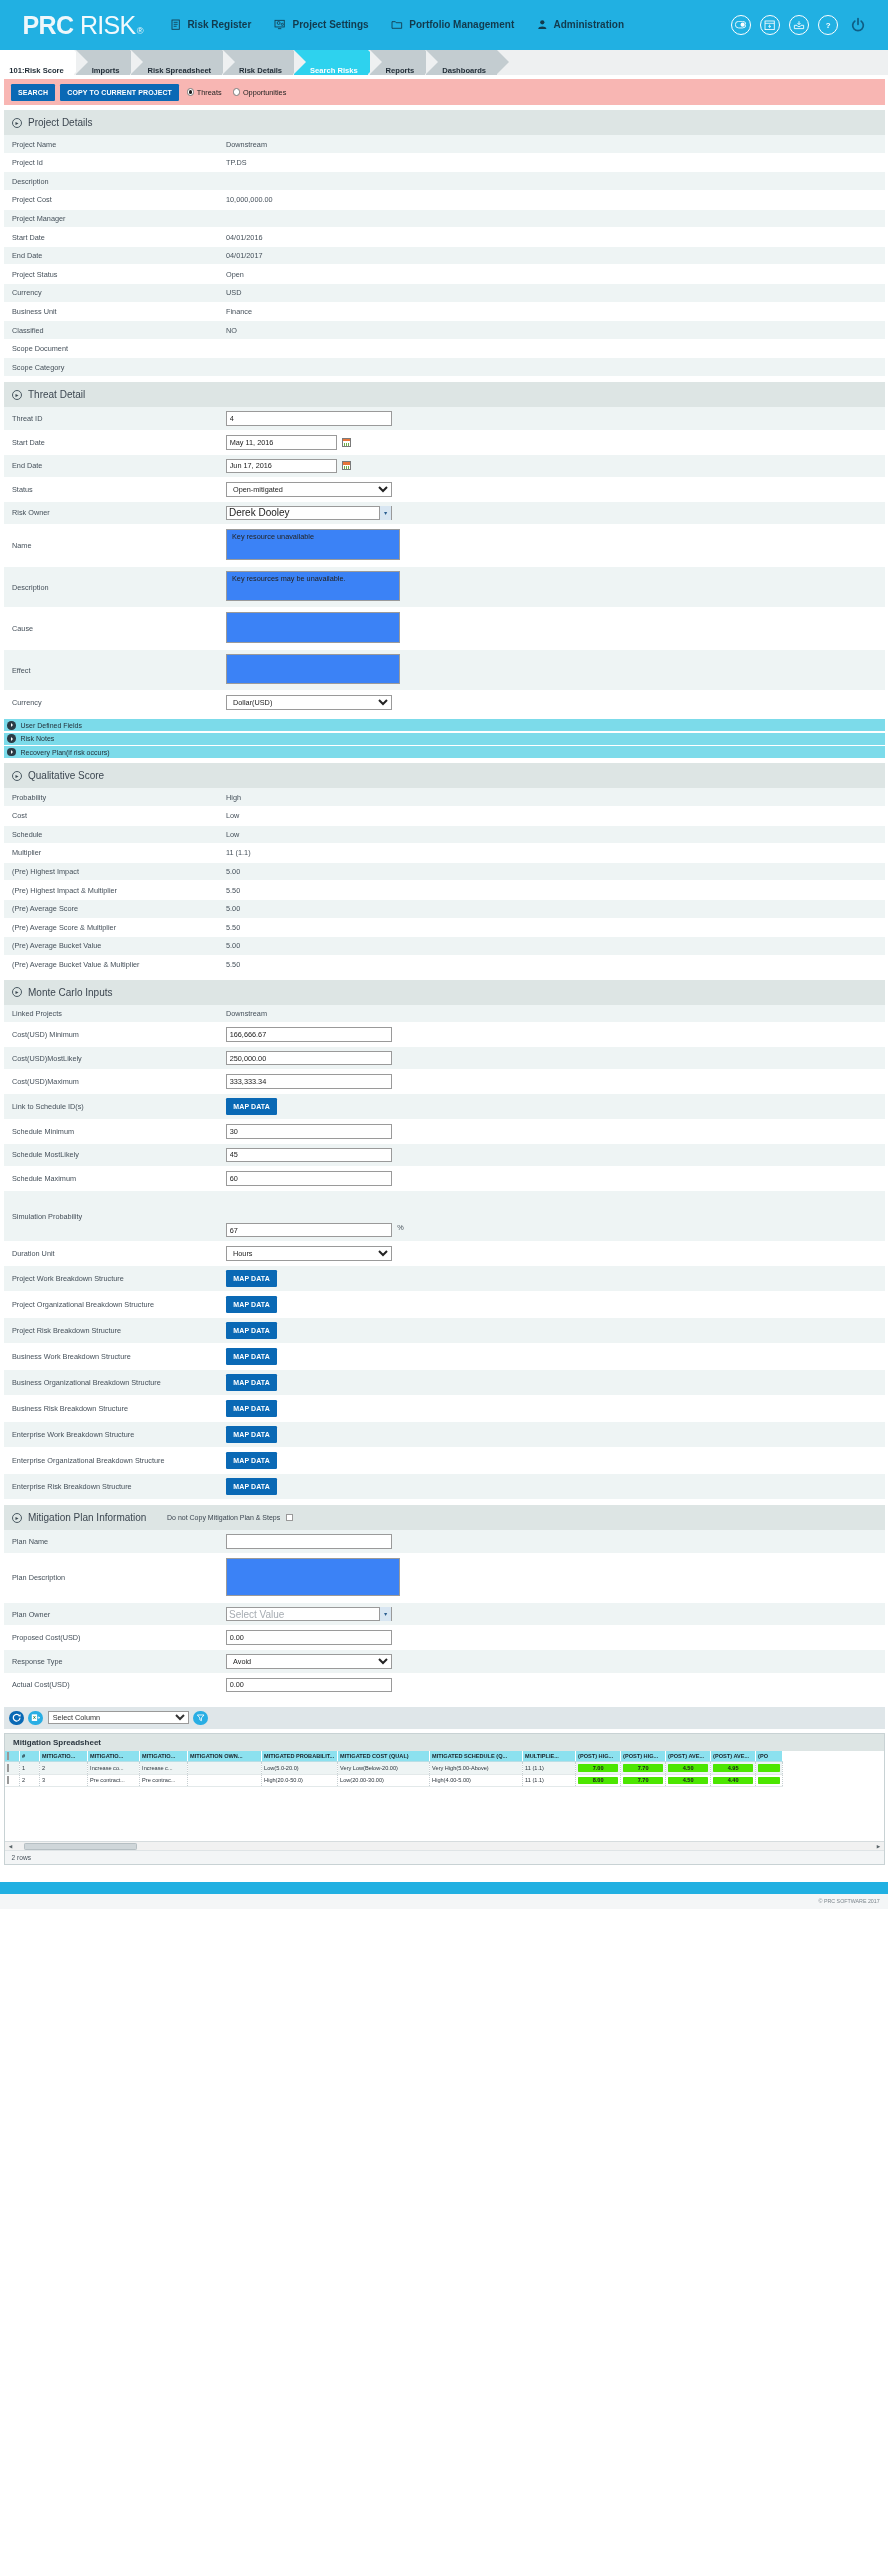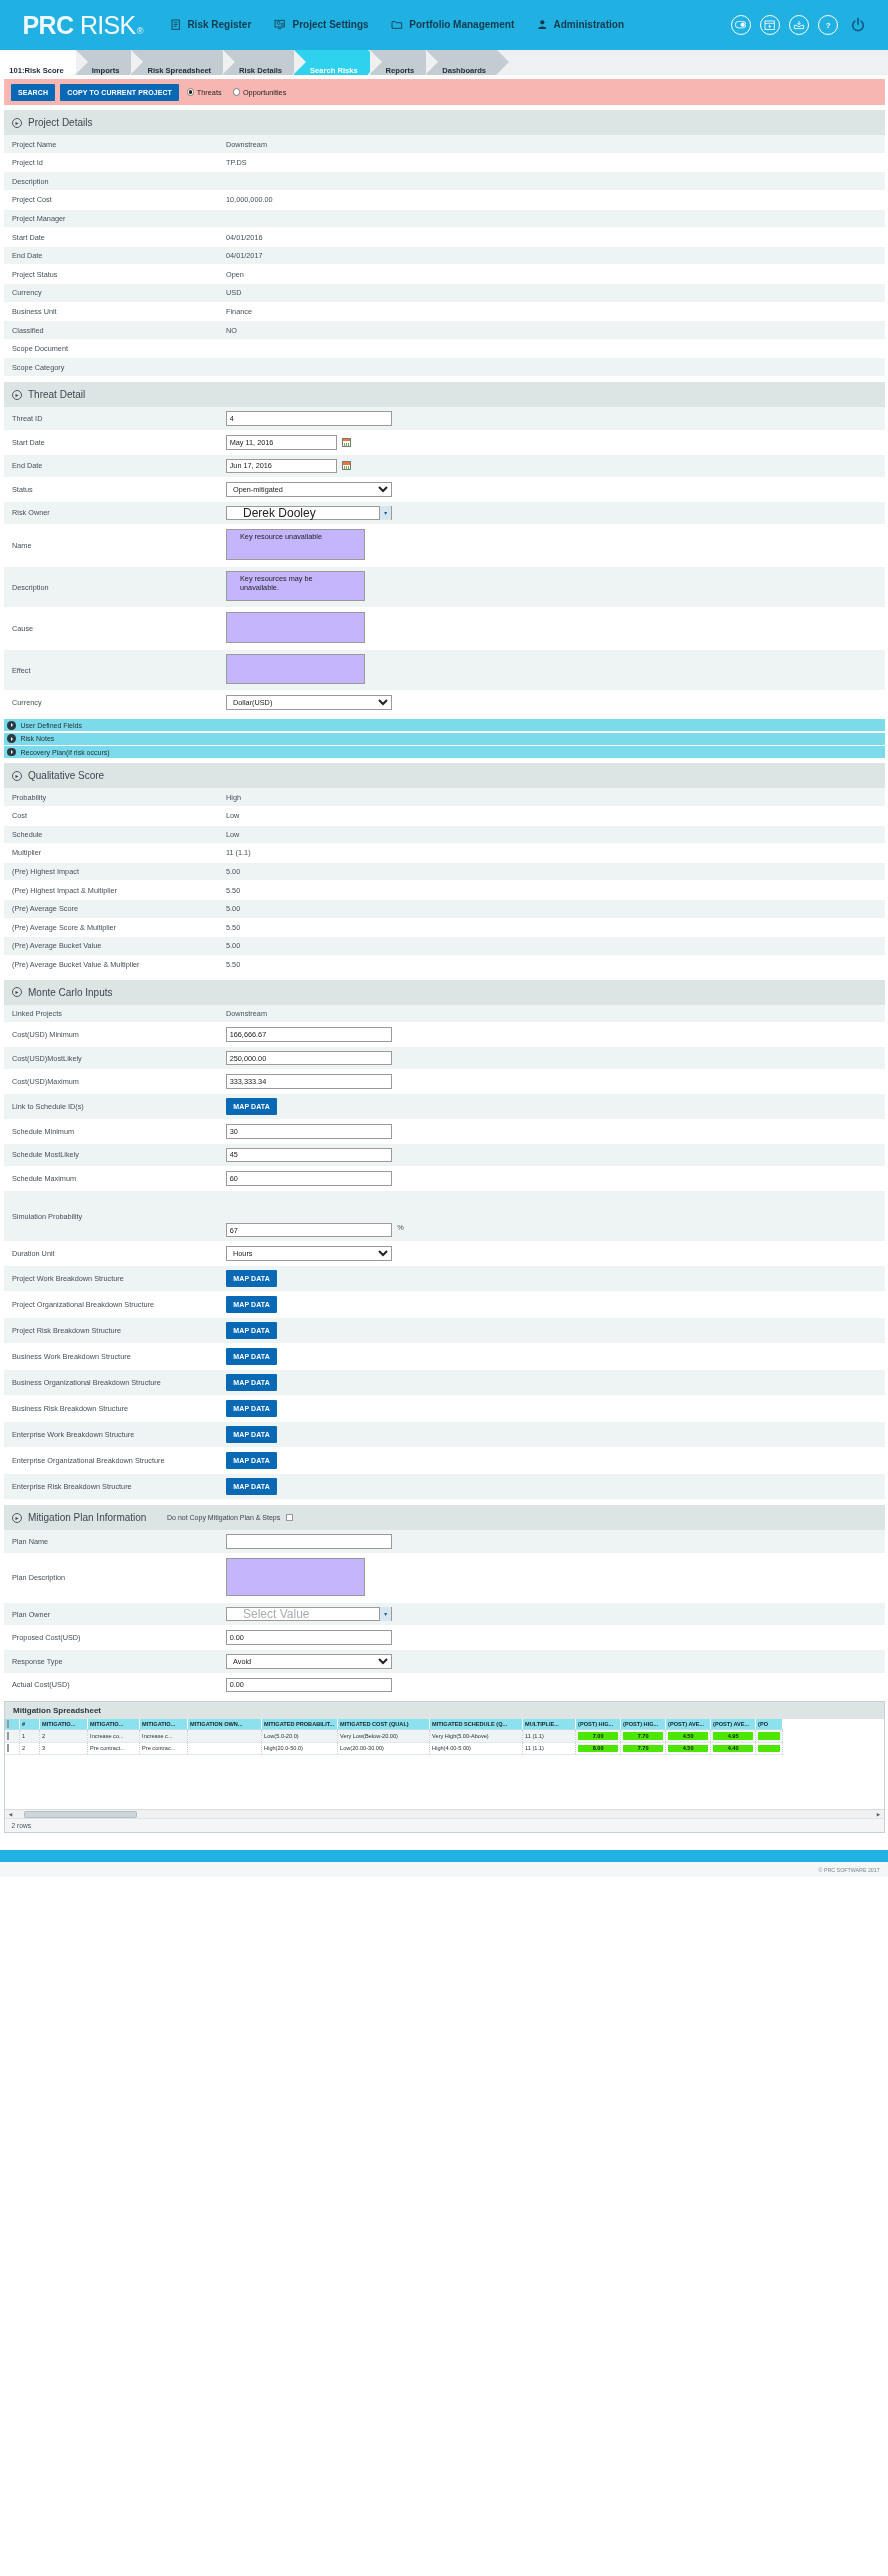--- a/index.html
+++ b/index.html
@@ -158,34 +158,34 @@
   .row.even { background:#ffffff; }
   .row .lbl { width:214px; font-size:7.3px; color:#45505a; flex:none; padding:4px 0; }
   .row .val { font-size:7.3px; color:#45505a; flex:1; padding:4px 0; }
 
   input[type=text].fld {
     height:14.6px; border:0.7px solid #9a9a9a; background:#fff;
     font-family:"Liberation Sans", sans-serif; font-size:7.3px; color:#222;
     padding:0 2.7px; width:166px; outline:none;
   }
   textarea.fld {
-    border:0.7px solid #9a9a9a; background:#c4b5fd;
+    border:0.7px solid #9a9a9a; background:#3b82f6;
     font-family:"Liberation Sans", sans-serif; font-size:7.3px; color:#222;
-    padding:2px 13px; width:139px; resize:none; outline:none;
+    padding:2px 5px; width:174px; resize:none; outline:none;
   }
   select.fld {
     height:14.6px; border:0.7px solid #9a9a9a; background:#fff;
     font-family:"Liberation Sans", sans-serif; font-size:7.3px; color:#222;
     padding:0 2px; width:166px; outline:none;
   }
   .combo {
     width:166px; height:14.6px; border:0.7px solid #9a9a9a; background:#fff;
     display:flex; align-items:center; position:relative;
   }
-  .combo .ctext { flex:1; padding-left:16px; font-size:12px; color:#222; }
+  .combo .ctext { flex:1; padding-left:2px; font-size:10px; color:#222; }
   .combo .ctext.placeholder { color:#a6acb2; }
   .combo .cbtn {
     width:12px; height:13.3px; background:#d8e6f2;
     border-left:0.7px solid #9a9a9a;
     display:flex; align-items:center; justify-content:center;
     font-size:5.3px; color:#2b5f90; cursor:pointer;
   }
   .cal-ic {
     width:9.3px; height:9.3px; margin-left:4.6px;
     border:0.7px solid #7a7a7a; background:#fff;
@@ -727,20 +727,43 @@
     <div class="row odd">
       <div class="lbl">Response Type</div>
       <div class="val"><select class="fld"><option>Avoid</option></select></div>
     </div>
     <div class="row even">
       <div class="lbl">Actual Cost(USD)</div>
       <div class="val"><input class="fld" type="text" value="0.00" style=""></div>
     </div>
   </div>
 
+  <div class="gridbar">
+    <div class="rnd refresh">
+      <svg width="9.3" height="9.3" viewBox="0 0 14 14">
+          <path d="M11.2 4.4 A5 5 0 1 0 12 7" fill="none" stroke="#fff" stroke-width="1.8"></path>
+          <polygon points="12.6,1.6 13.2,5.4 9.4,4.8" fill="#fff"></polygon>
+        </svg>
+    </div>
+    <div class="rnd excel">
+      <svg width="9.3" height="9.3" viewBox="0 0 14 14" style="font-size:13px">
+          <rect x="1.2" y="2" width="8" height="10" fill="#fff"></rect>
+          <text x="5.2" y="9.3" font-family="Liberation Sans, sans-serif" font-size="6.5" font-weight="bold" fill="#1f7a3f" text-anchor="middle">X</text>
+          <path d="M10 7 h3 M11.4 5.4 L13 7 L11.4 8.6" fill="none" stroke="#fff" stroke-width="1.3"></path>
+        </svg>
+    </div>
+    <select class="colsel">
+      <option>Select Column</option>
+    </select>
+    <div class="rnd filter">
+      <svg width="9.3" height="9.3" viewBox="0 0 14 14">
+          <path d="M2 3 h10 l-3.8 4.4 v4.2 l-2.4 -1.4 v-2.8 Z" fill="none" stroke="#fff" stroke-width="1.3"></path>
+        </svg>
+    </div>
+  </div>
 
   <div class="sheet">
     <div class="sheet-title">Mitigation Spreadsheet</div>
     <div class="sheet-scroll">
       <table class="grid">
         <colgroup>
           <col style="width:14.6px">
             <col style="width:20px">
             <col style="width:48px">
             <col style="width:52px">

